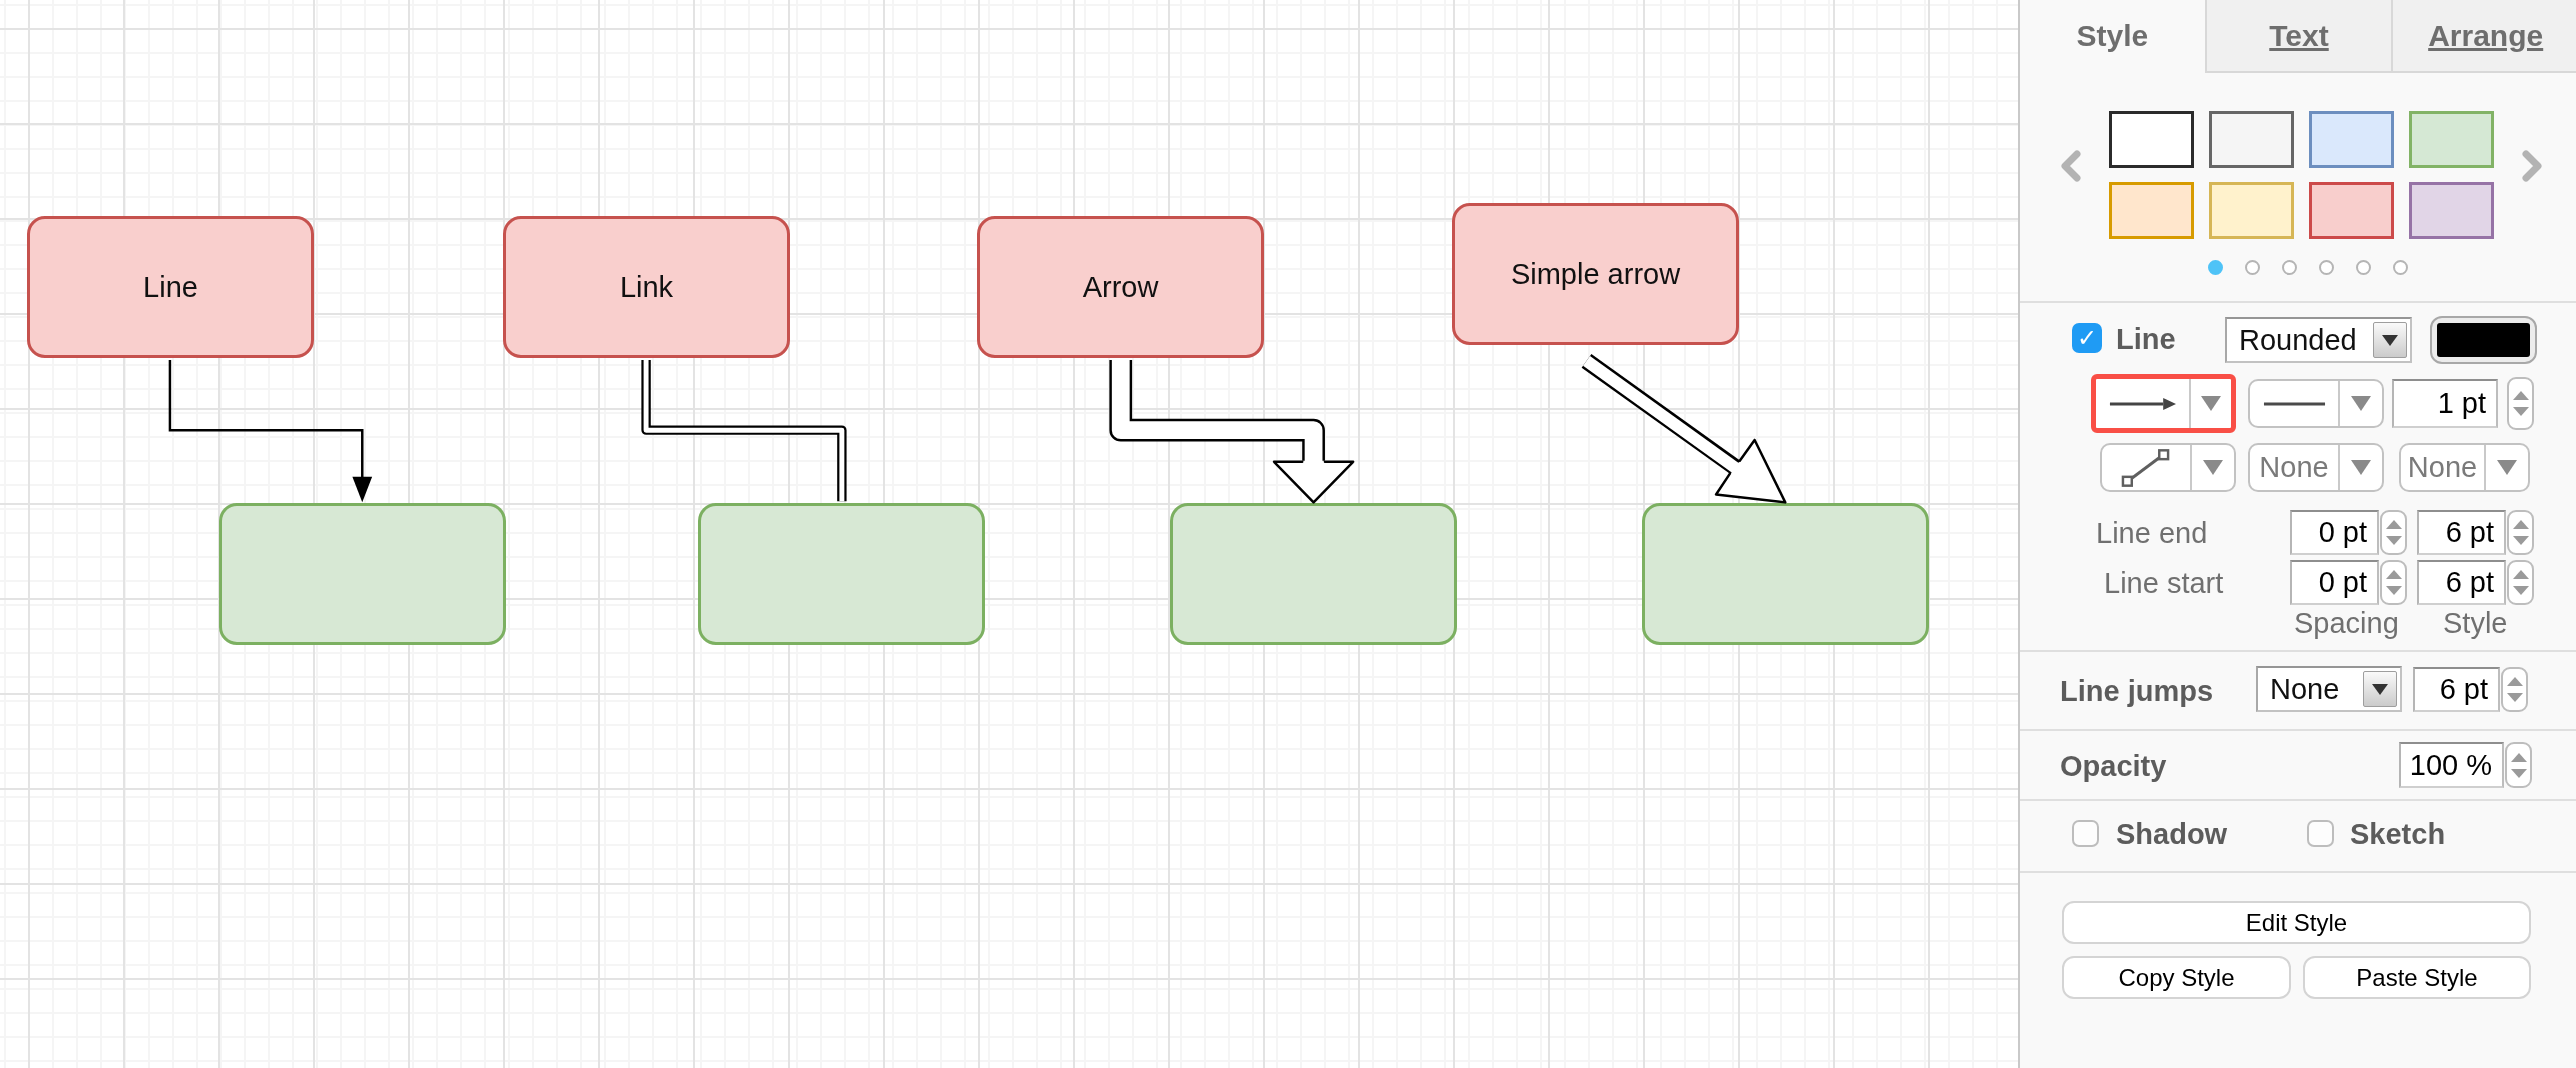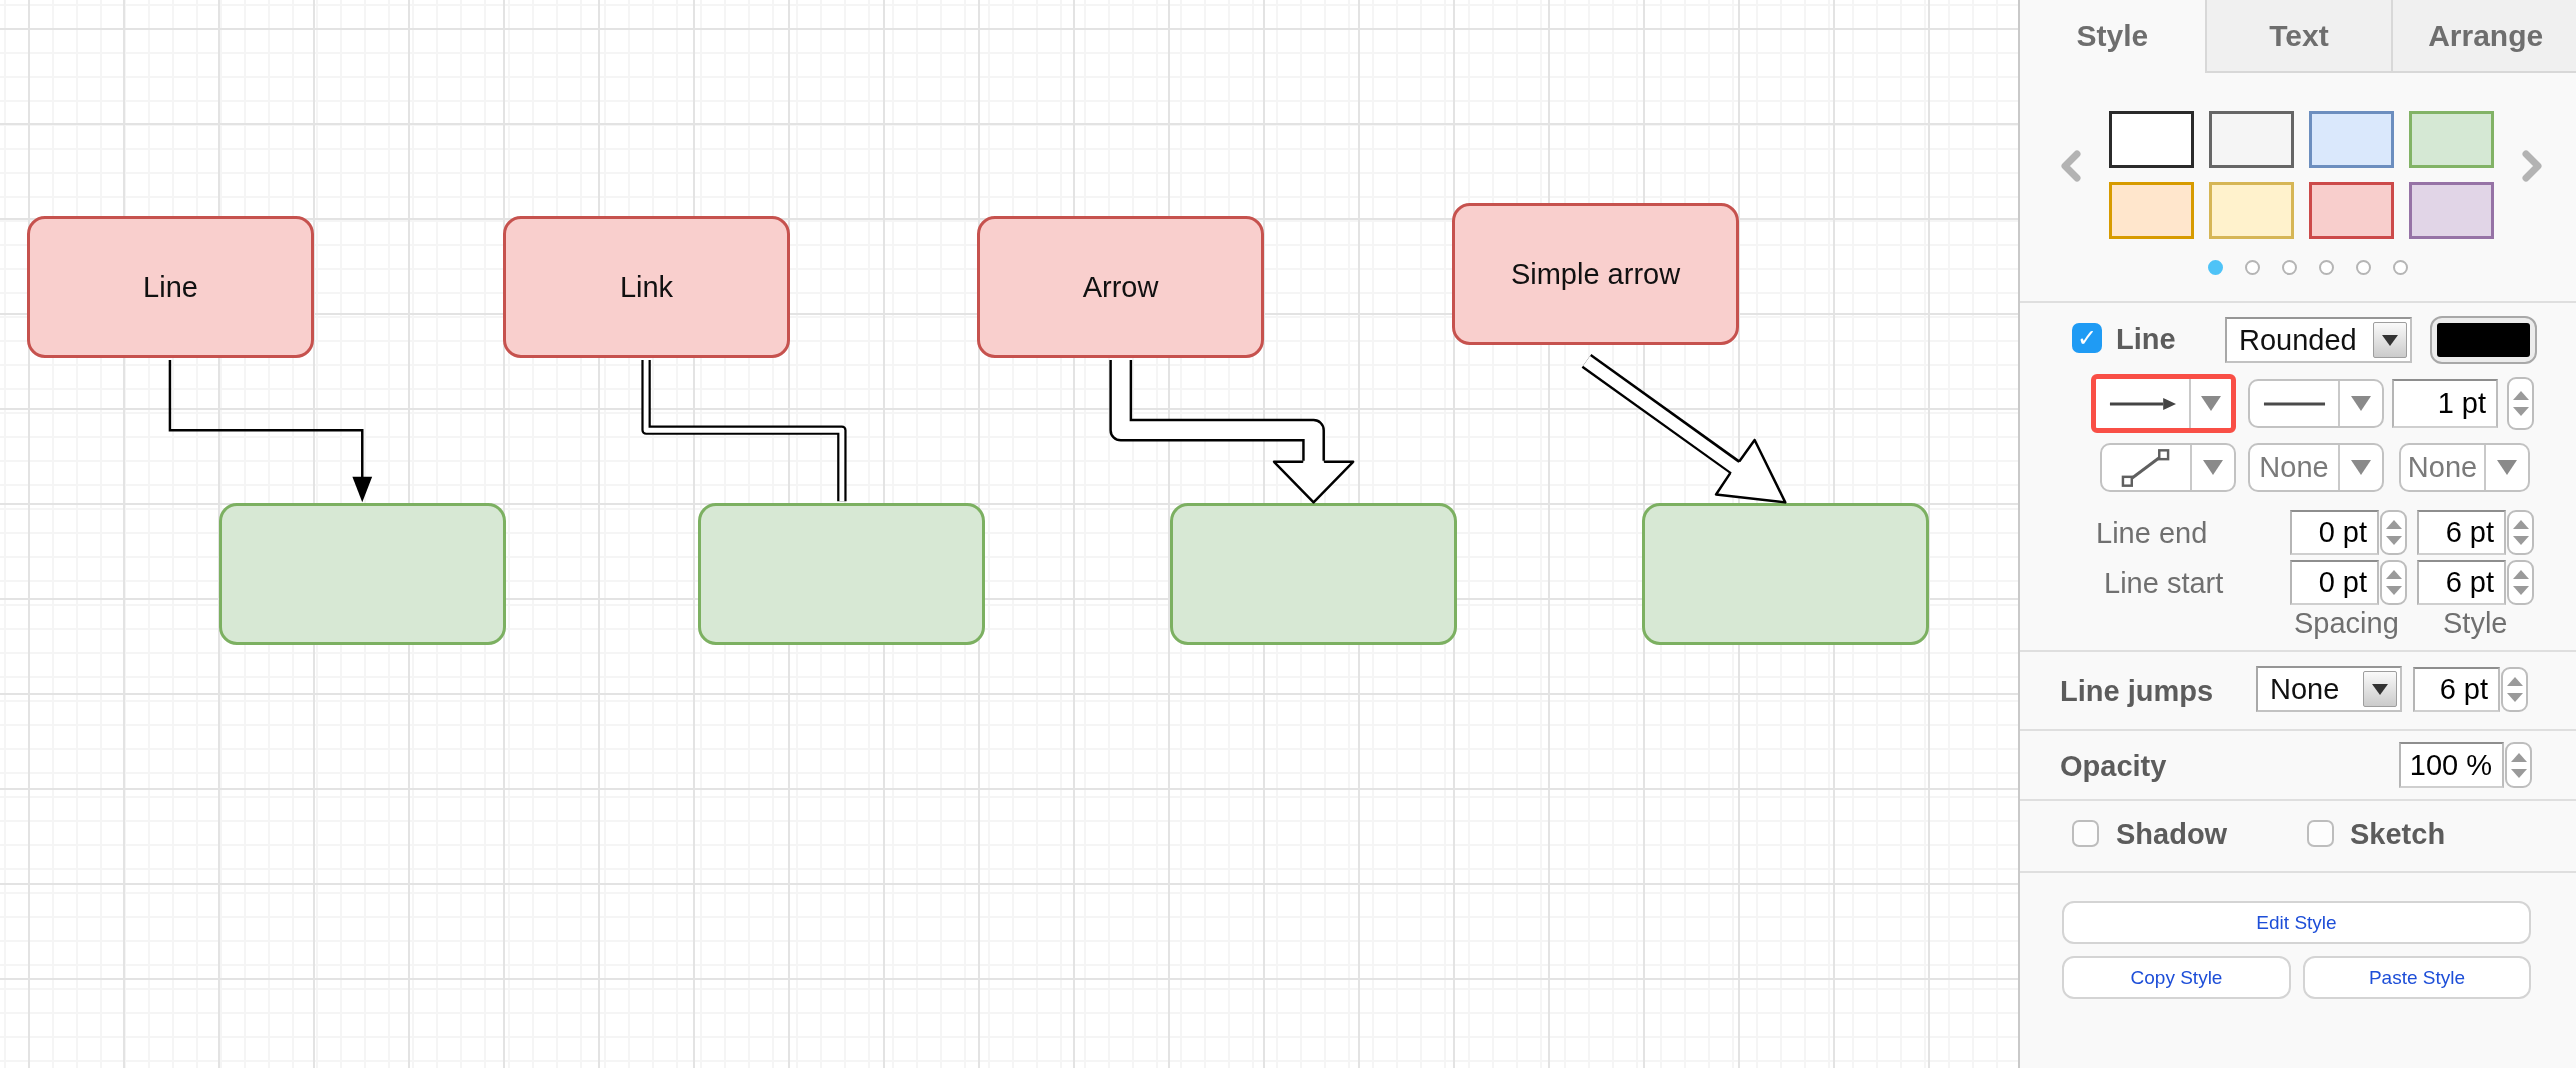--- a/index.html
+++ b/index.html
@@ -24,21 +24,21 @@
   
   .panel{position:absolute;left:2018px;top:0;width:558px;height:1068px;background:#f9f9f9;
          border-left:2px solid #c9c9c9;color:#5c5c5c;font-size:29px;}
   .panel .abs{position:absolute;}
 
   
   .tabbar{position:absolute;left:0;top:0;width:558px;height:73px;display:flex;}
   .tab{flex:1;display:flex;align-items:center;justify-content:center;
        font-weight:bold;font-size:30px;color:#6e6e6e;background:#f0f0f0;
        border-bottom:2px solid #d8d8d8;text-align:center;}
-  .tab + .tab{border-left:2px solid #d8d8d8;}
+  .tab + .tab{border-left:2px solid #d8d8d8;text-decoration:underline;}
   .tab.active{background:transparent;border-bottom:2px solid transparent;}
 
   
   .chev{position:absolute;width:40px;height:40px;color:#b3b3b3;}
   .chev svg{width:40px;height:40px;}
   .swatch{position:absolute;width:85px;height:57px;border:3px solid;}
   .dots{position:absolute;left:188px;top:259px;width:237px;height:16px;
         display:flex;gap:22px;align-items:center;}
   .dot{width:15px;height:15px;border-radius:50%;background:#fff;border:2px solid #b5b5b5;}
   .dot.active{background:#4fc3f7;border-color:#4fc3f7;}
@@ -88,21 +88,21 @@
            border-right:8px solid transparent;border-bottom:9px solid #9a9a9a;}
   .tri-dn-st{width:0;height:0;border-left:8px solid transparent;
            border-right:8px solid transparent;border-top:9px solid #9a9a9a;}
 
   .colorbtn{position:absolute;border:2px solid #a8a8a8;border-radius:12px;
             background:#ececec;padding:5px;}
   .colorbtn .fillc{width:100%;height:100%;border-radius:3px;}
 
   .actbtn{position:absolute;background:#fff;border:2px solid #d4d4d4;border-radius:12px;
           display:flex;align-items:center;justify-content:center;
-          font-size:19px;color:#1d4ed8;}
+          font-size:24px;color:#000000;}
 </style>
 </head>
 <body>
 
 <div class="app">
 
   <div class="canvas">
 
     <div class="node" style="left: 27px; top: 216px; background-color: rgb(249, 207, 205); border-color: rgb(198, 82, 78);">
       <span>Line</span>

